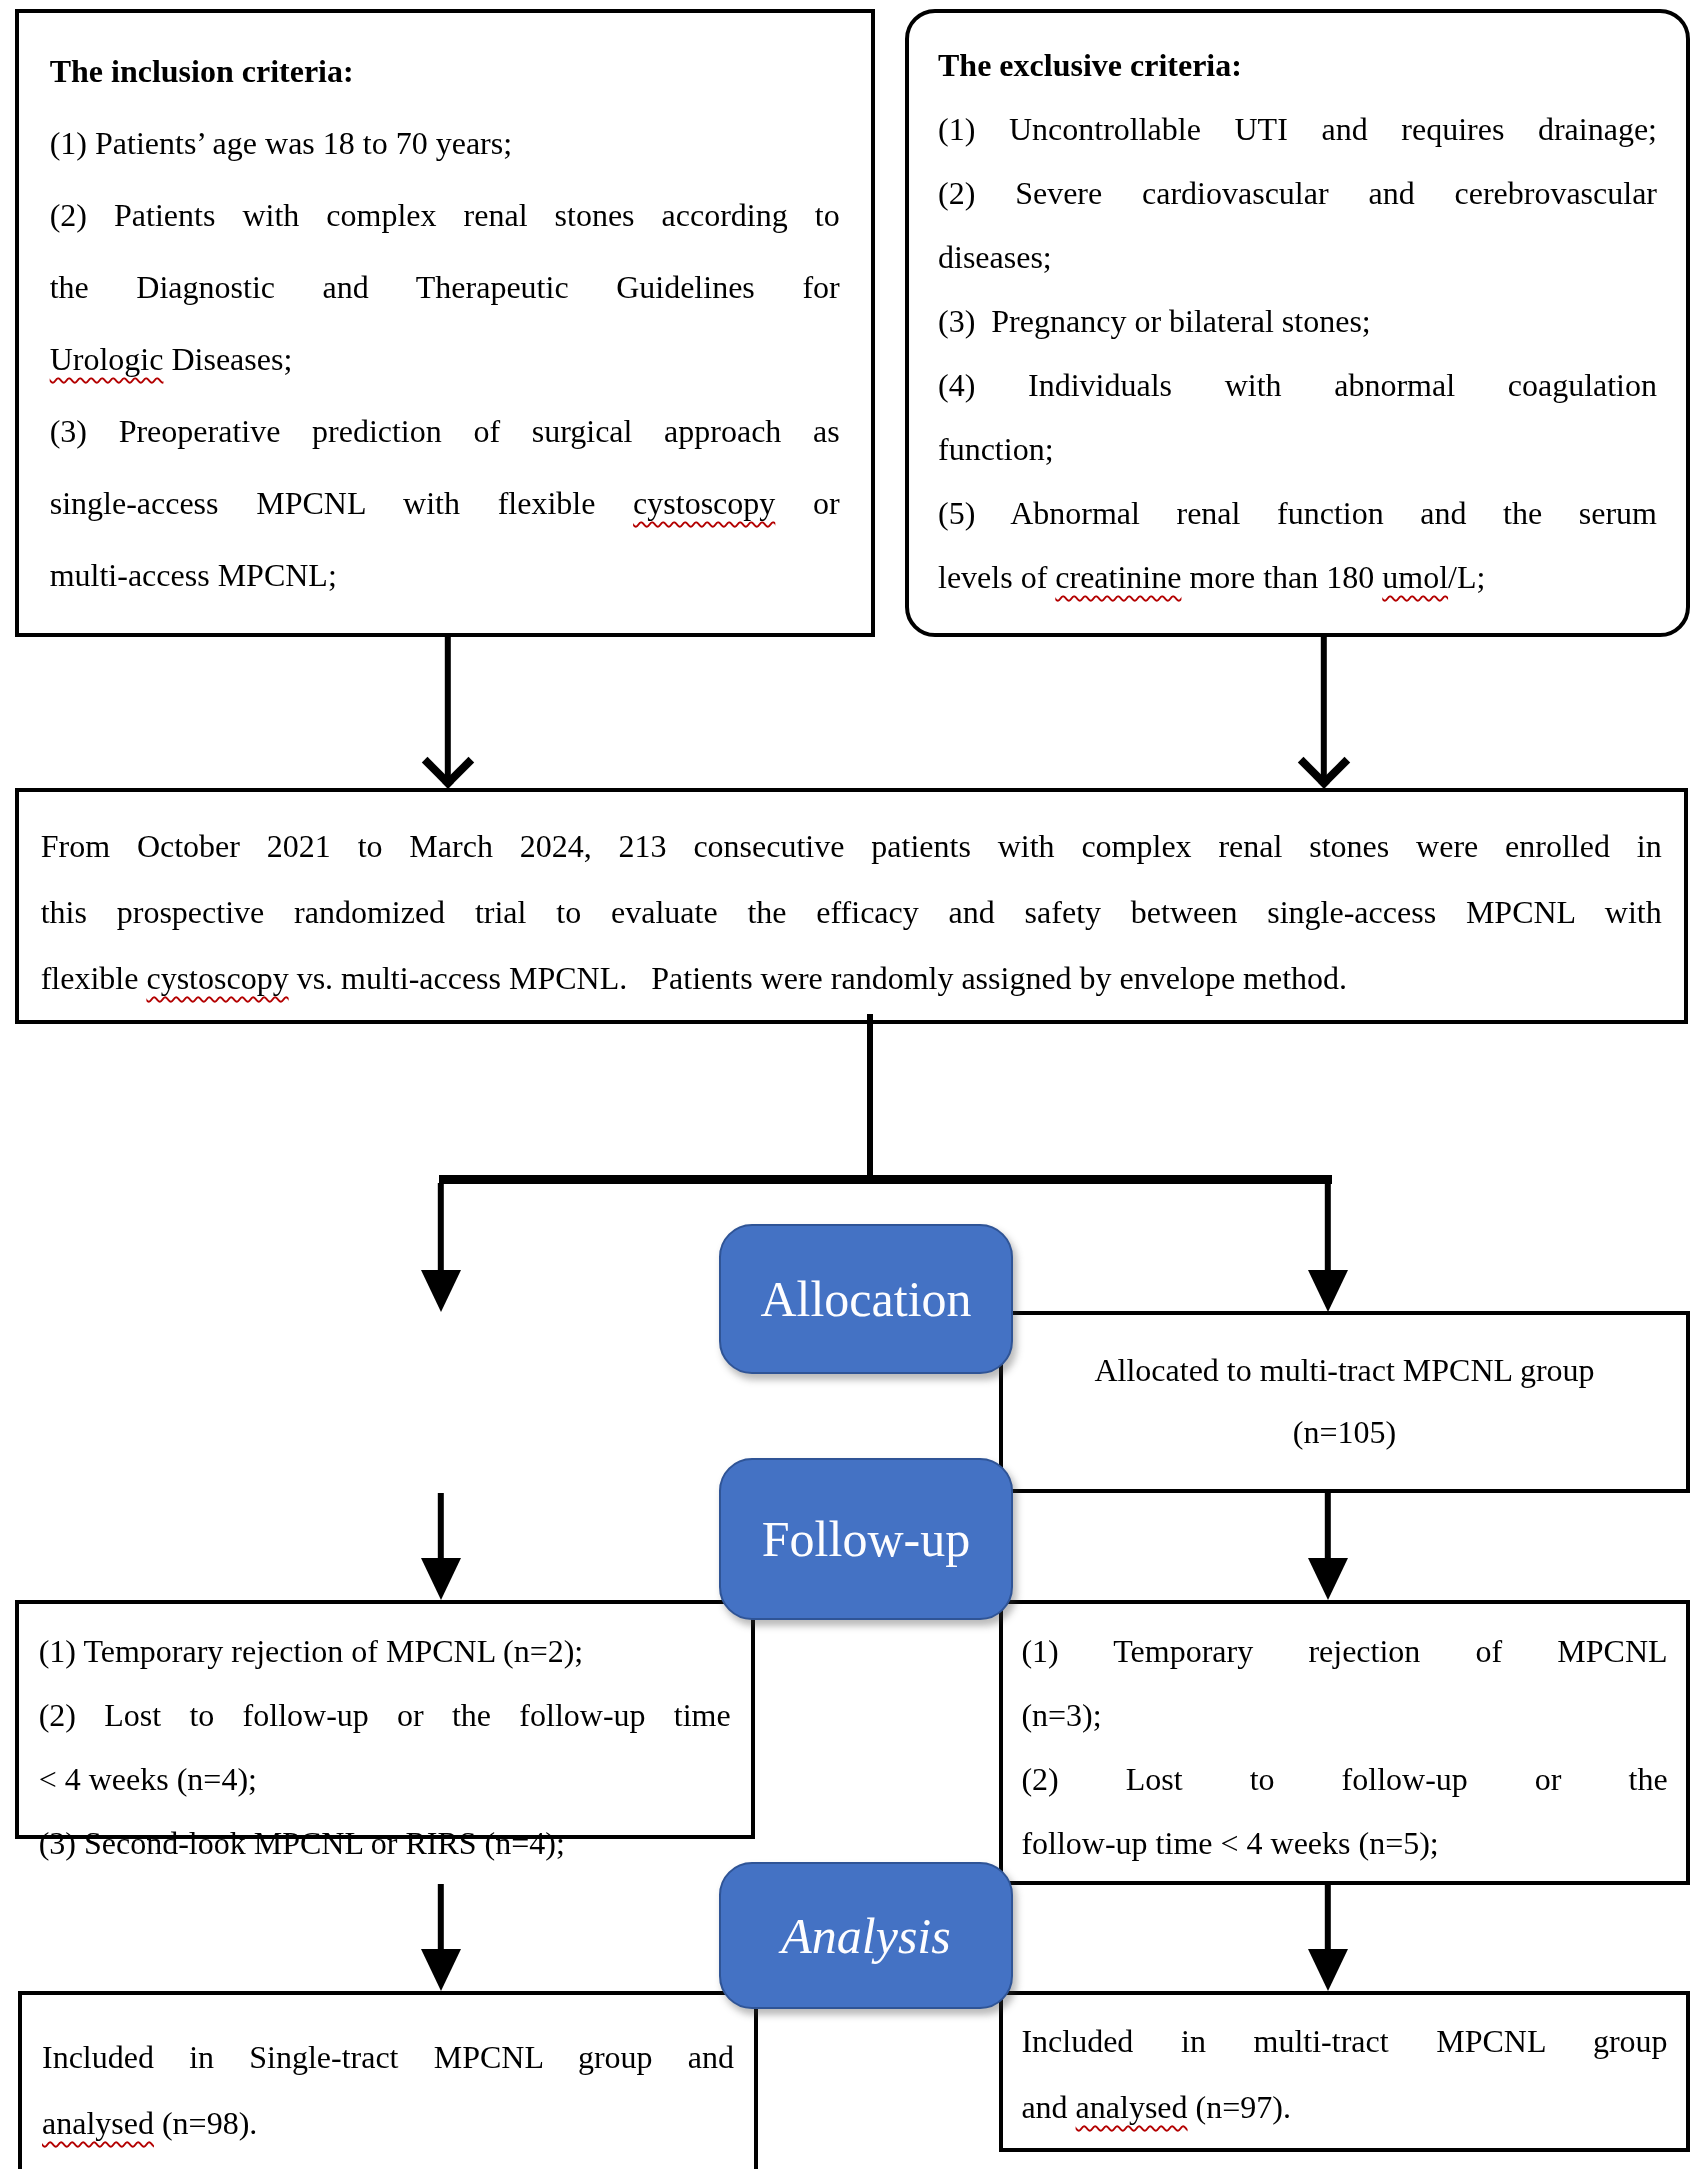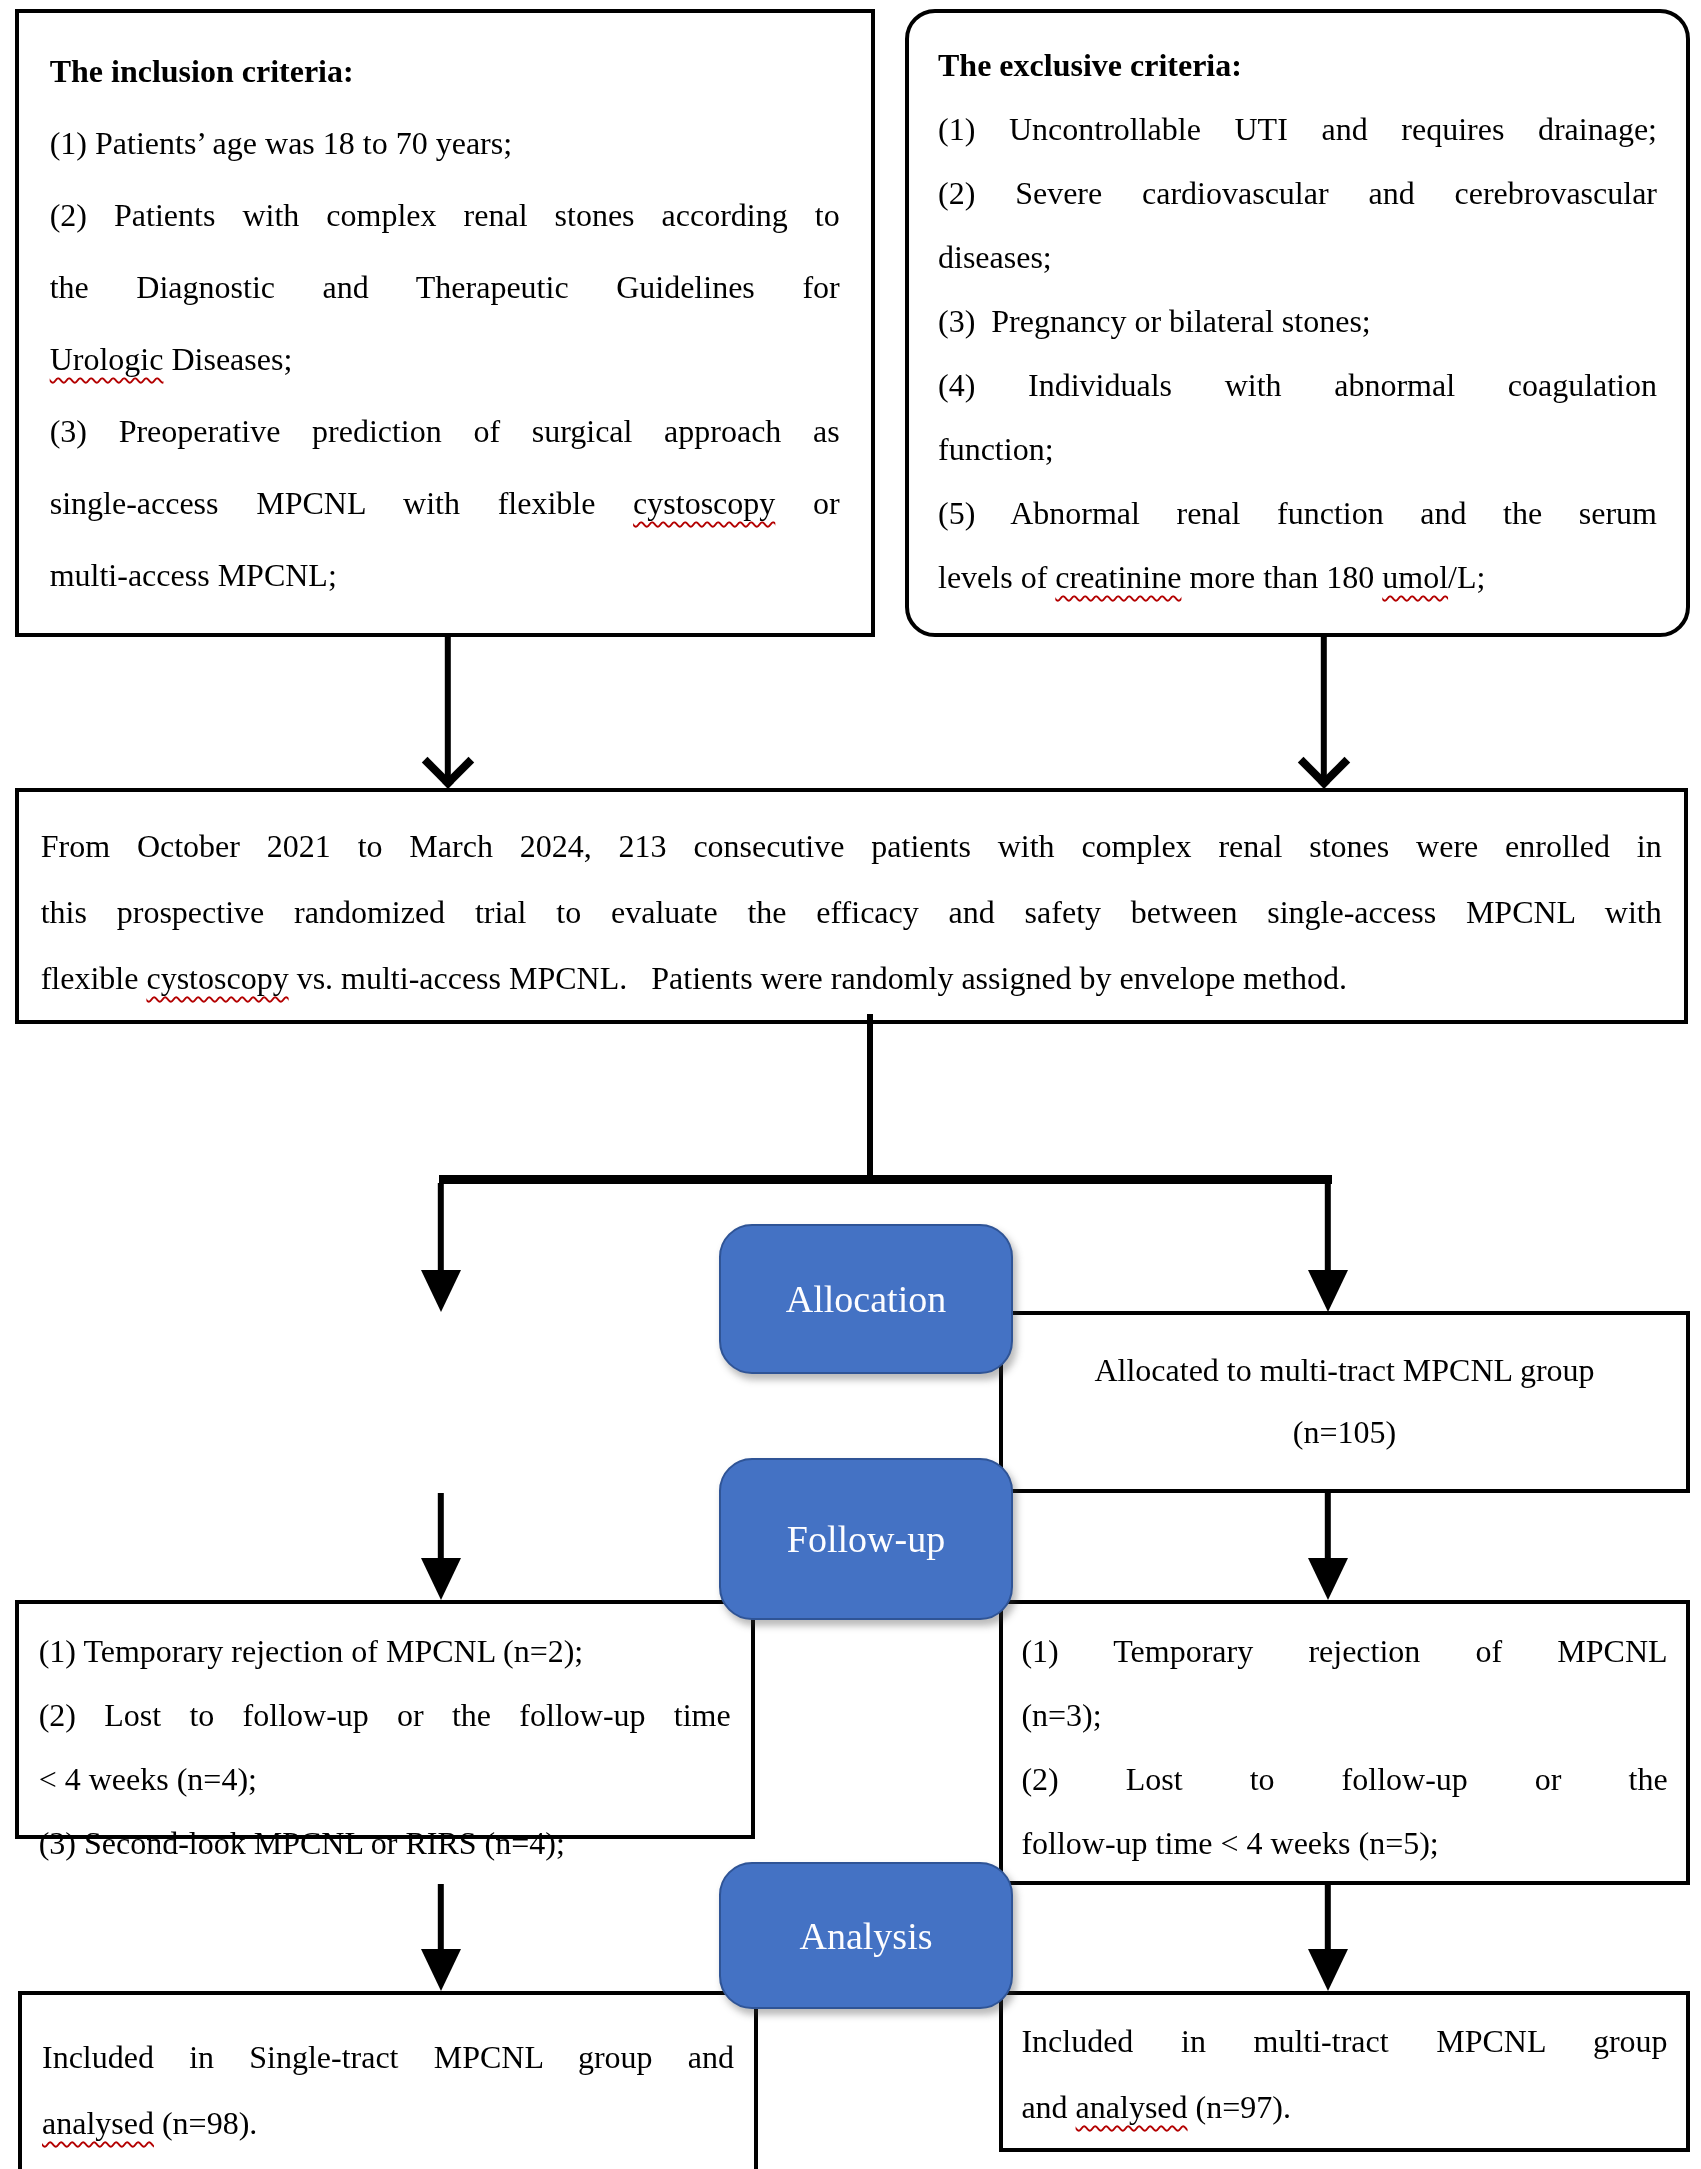--- a/index.html
+++ b/index.html
@@ -29,26 +29,26 @@
   .box-allocR    { left:999px; top:1311px; width:691px; height:182px; padding-top:24px; line-height:62px; }
   .box-fupL      { left:14.7px;   top:1600px; width:740px; height:239px; padding:14.7px 20px 0; line-height:64px; }
   .box-fupR      { left:999px; top:1600px; width:691px; height:285px; padding:14.7px 18.4px 0; line-height:64px; }
   .box-anaL      { left:18px;   top:1991px; width:740px; height:188px; padding:29px 20px 0; line-height:66px; }
   .box-anaR      { left:999px; top:1991px; width:691px; height:161px; padding:13px 18.4px 0; line-height:66px; }
   
   .bluebox {
     position:absolute; width:294px; box-sizing:border-box; z-index:5;
     background:#4472c4; border:2.8px solid #2f5496; border-radius:33px;
     display:flex; align-items:center; justify-content:center;
-    color:#fdfdff; font-size:38px;
+    color:#fdfdff; font-size:50px;
     box-shadow:3.7px 5.5px 7.3px rgba(60,60,60,0.35);
   }
   .blue-alloc { left:719px; top:1224px; height:150px; }
   .blue-fup   { left:719px; top:1458px; height:162px; }
-  .blue-ana   { left:719px; top:1862px; height:147px; }
+  .blue-ana   { left:719px; top:1862px; height:147px;font-style:italic; }
   
   .stem { position:absolute; background:#000; z-index:2; }
   .varrow { position:absolute; width:40px; z-index:3; }
   .varrow .shaft { position:absolute; left:50%; transform:translateX(-50%); top:0; width:6.4px; background:#000; }
   .varrow.solid .shaft { bottom:37px; }
   .varrow.chev  .shaft { bottom:4.6px; }
   .varrow.solid .head {
     position:absolute; left:50%; transform:translateX(-50%); bottom:0;
     width:0; height:0; border-left:20px solid transparent; border-right:20px solid transparent;
     border-top:42px solid #000;

